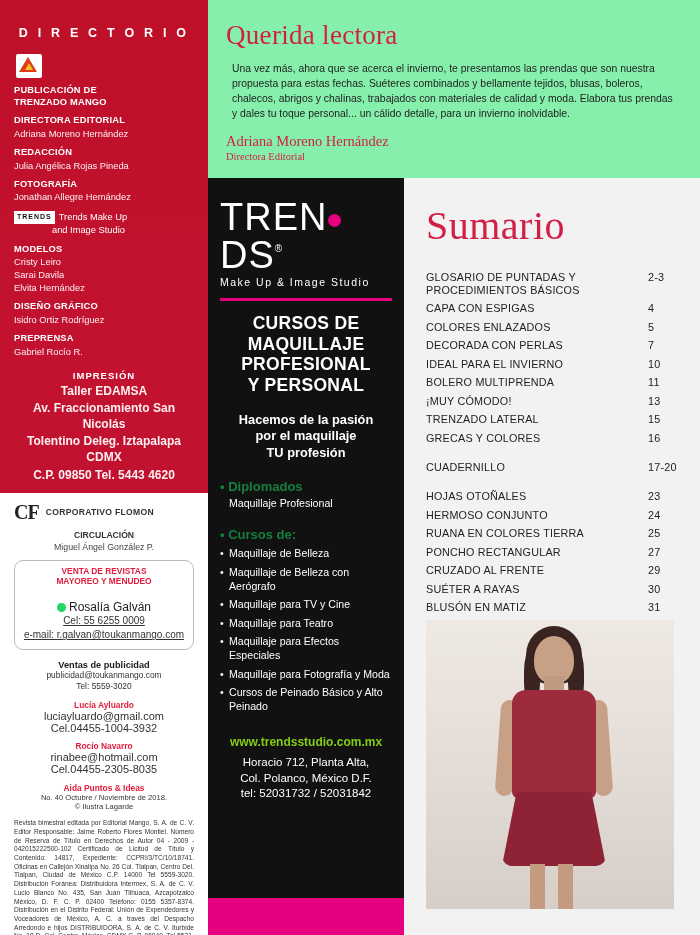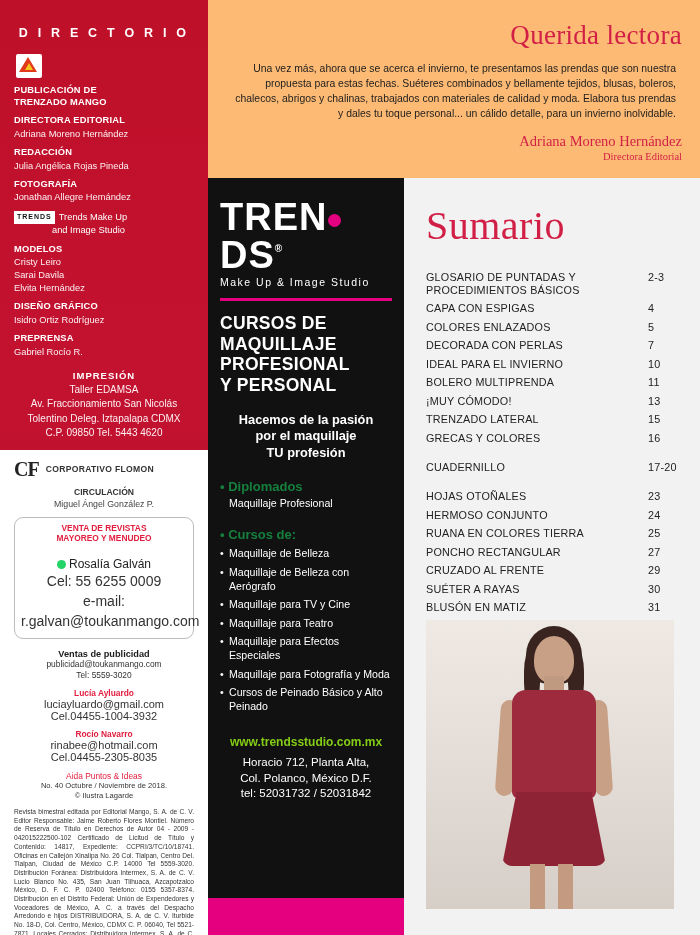--- a/index.html
+++ b/index.html
@@ -98,21 +98,21 @@
   .trends-line .sub {
     display: block;
     margin-left: 38px;
     margin-top: 1px;
   }
   .imp-block {
     margin-top: 12px;
     text-align: center;
   }
   .imp-block .lbl { font-size: 9.5px; letter-spacing: 1px; }
-  .imp-block .val { font-size: 10px; line-height: 1.35; }
+  .imp-block .val { font-size: 12px; line-height: 1.35; font-weight: bold; }
 
   
   .white-card {
     background: #fff;
     color: #222;
     margin: 10px -14px 0 -14px;
     padding: 8px 14px 8px 14px;
   }
   .cf-row {
     display: flex;
@@ -164,28 +164,28 @@
     margin-top: 13px;
   }
   .wa {
     display: inline-block;
     width: 9px; height: 9px;
     border-radius: 50%;
     background: #25d366;
     margin-right: 3px;
     vertical-align: -1px;
   }
-  .venta-small { font-size: 14px; color: #333; line-height: 1.45; }
+  .venta-small { font-size: 10px; color: #333; line-height: 1.45; text-decoration: underline; }
 
   .pub-block { text-align: center; margin-top: 10px; }
   .pub-t { font-size: 9.2px; font-weight: bold; color: #1b1b1b; }
   .pub-v { font-size: 8.4px; color: #333; line-height: 1.35; }
   .rep-name { font-size: 8.4px; font-weight: bold; color: #e21c3d; margin-top: 7px;}
   .rep-mail { font-size: 11px; color: #333; }
-  .aida { font-size: 8.4px; font-weight: normal; color: #e21c3d; margin-top: 8px; text-align:center;}
+  .aida { font-size: 8.4px; font-weight: bold; color: #e21c3d; margin-top: 8px; text-align:center;}
   .aida-sub { font-size: 7.6px; color: #333; text-align:center; line-height:1.3;}
 
   .legal {
     font-size: 6.6px;
     line-height: 1.32;
     color: #333;
     text-align: justify;
     margin-top: 7px;
   }
   .legal-final {
@@ -203,24 +203,24 @@
     left: 208px; top: 0;
     width: 492px;
     height: 935px;
     background: #f2f2f2;
   }
   .editorial {
     position: absolute;
     left: 0; top: 0;
     width: 492px;
     height: 178px;
-    background: #fdba74;
+    background: #86efac;
     box-sizing: border-box;
     padding: 14px 18px 0 18px;
-    text-align: right;
+    text-align: left;
   }
   .editorial h1 {
     font-family: "Liberation Serif", serif;
     font-weight: normal;
     color: #d21f46;
     font-size: 27px;
     margin: 6px 0 10px 0;
     letter-spacing: .3px;
   }
   .editorial p {
@@ -249,21 +249,21 @@
     width: 196px;
     height: 757px;
     background: #111;
     color: #fff;
     box-sizing: border-box;
     padding: 14px 12px 0 12px;
     overflow: hidden;
   }
   .ad-logo {
     font-family: "Liberation Sans", sans-serif;
-    font-weight: bold;
+    font-weight: normal;
     font-size: 38px;
     letter-spacing: 1px;
     line-height: 1;
     margin-top: 6px;
     position: relative;
   }
   .ad-logo .dot {
     display: inline-block;
     width: 13px; height: 13px;
     background: #e4007f;
@@ -280,20 +280,21 @@
   }
   .ad-bar {
     height: 3px;
     background: #e4007f;
     margin: 2px 0 12px 0;
   }
   .ad-h {
     font-weight: bold;
     font-size: 17.5px;
     line-height: 1.18;
+    text-align: center;
     letter-spacing: .3px;
   }
   .ad-mid {
     font-weight: bold;
     font-size: 12.8px;
     line-height: 1.3;
     text-align: center;
     margin-top: 16px;
   }
   .ad-list-h {

